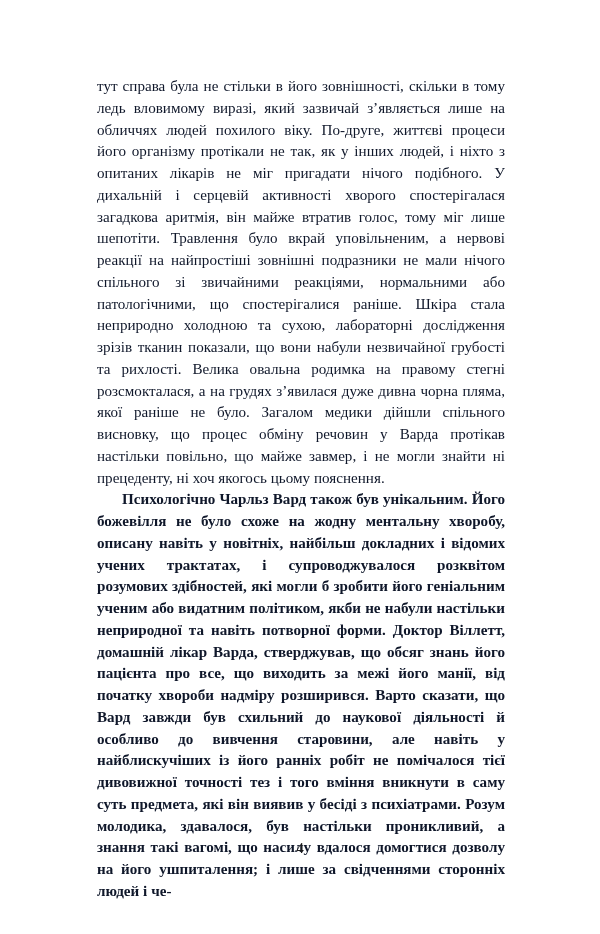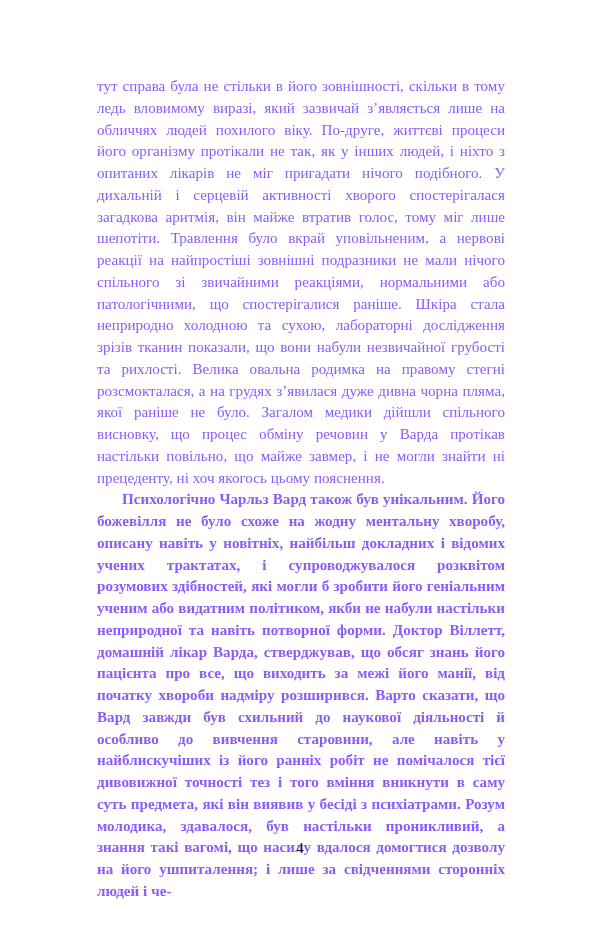--- a/index.html
+++ b/index.html
@@ -30,21 +30,21 @@
     width: 408px;
   }
   .para {
     margin: 0;
     text-align: justify;
     text-justify: inter-word;
     font-size: 15.1px;
     line-height: 21.75px;
     letter-spacing: 0.01px;
     word-spacing: 0.1px;
-    color: #8b5cf6;
+    color: #0f172a;
     hyphens: manual;
     -webkit-hyphens: manual;
   }
   .para + .para {
     text-indent: 25px;
     font-weight: bold;
   }
   .para:last-child {
     text-align: justify;
   }

